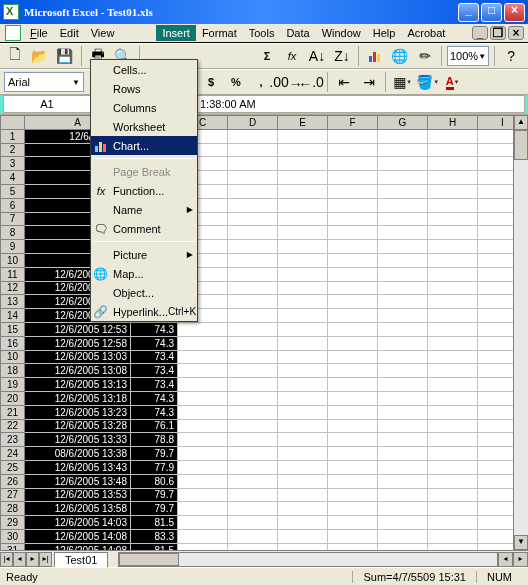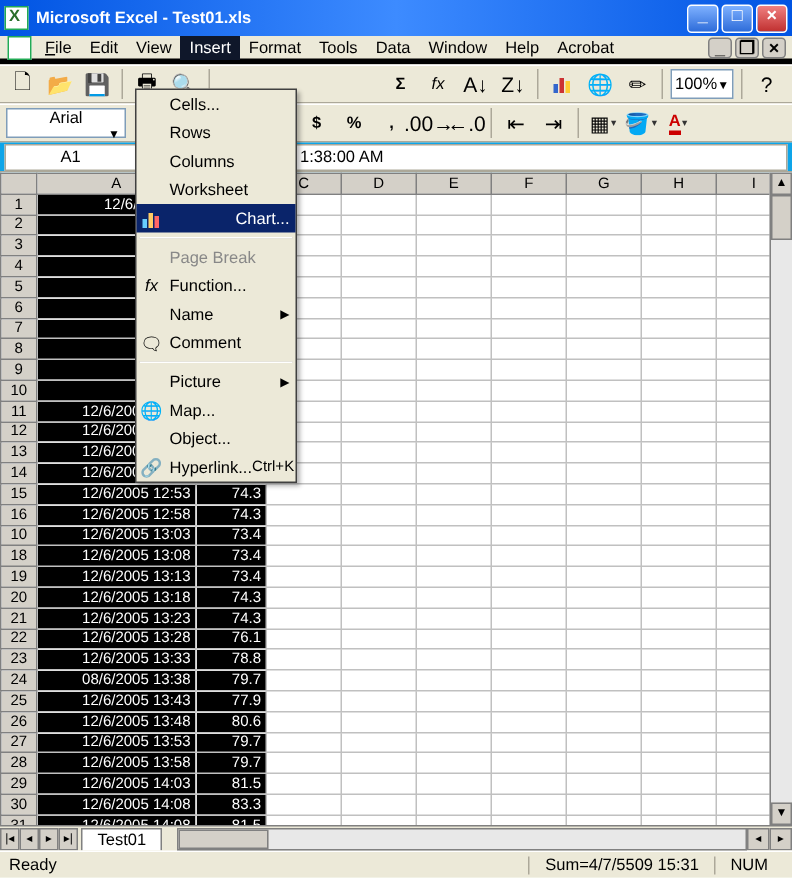--- a/index.html
+++ b/index.html
@@ -1,52 +1,52 @@
 <!DOCTYPE html>
 <html><head>
 <meta charset="utf-8">
 <style>
 * { margin: 0; padding: 0; box-sizing: border-box; font-family: Tahoma, Arial, sans-serif; font-size: 11px; }
 body { width: 528px; height: 585px; background: #ece9d8; overflow: hidden; display: flex; flex-direction: column; }
 .titlebar { height: 24px; background: linear-gradient(to right, #0054e3, #3d8bff, #0054e3); display: flex; align-items: center; padding: 0 3px; color: #fff; font-weight: bold; }
 .titlebar .app-icon { width: 16px; height: 16px; background: #fff; margin-right: 5px; border: 1px solid #2a5; position: relative; }
 .titlebar .app-icon::after { content: "X"; position: absolute; top: 0; left: 2px; color: #2a6e2a; font-size: 11px; font-weight: bold; }
-.titlebar .title-text { flex: 1; }
+.titlebar .title-text { flex: 1; font-family: Liberation Serif, serif; }
 .win-btns { display: flex; gap: 2px; }
 .win-btn { width: 21px; height: 19px; background: linear-gradient(#7eb1ff,#2e6cd9); border: 1px solid #fff; border-radius: 3px; color: #fff; font-weight: bold; text-align: center; line-height: 13px; font-size: 12px; }
 .win-btn.close { background: linear-gradient(#f08080,#c03030); }
-.menubar { height: 19px; background: #ece9d8; display: flex; align-items: center; padding: 0 2px; border-bottom: 4px solid #000000; }
+.menubar { height: 19px; background: #ece9d8; display: flex; align-items: center; padding: 0 2px; border-bottom: 1px solid #000000; }
 .mb-icon { width: 16px; height: 16px; background: #fff; border: 1px solid #2a5; margin: 0 3px; position: relative; }
 .menu-item { padding: 2px 6px; cursor: default; }
-.menu-item.open { background: #0f172a; color: #fff; }
+.menu-item.open { background: #0f766e; color: #fff; margin-left: 36px; }
 .menu-item u { text-decoration: underline; }
 .toolbar { height: 26px; background: #ece9d8; border-top: 1px solid #fff; border-bottom: 1px solid #aca899; display: flex; align-items: center; padding: 0 4px; gap: 3px; }
 .tb-btn { width: 22px; height: 22px; display: flex; align-items: center; justify-content: center; border: 1px solid transparent; font-size: 14px; }
 .tb-sep { width: 1px; height: 20px; background: #aca899; margin: 0 2px; }
 .tb-btn .arrow { font-size: 7px; margin-left: 1px; color: #333; }
 .tb-combo { height: 20px; border: 1px solid #7f9db9; background: #fff; padding: 0 2px; display: flex; align-items: center; min-width: 42px; }
 .tb-combo .arrow { margin-left: auto; font-size: 8px; }
-.font-name { width: 80px; height: 20px; border: 1px solid #7f9db9; background: #fff; padding: 0 3px; display: flex; align-items: center; flex-direction: column; }
-.formula-bar { height: 20px; display: flex; align-items: center; background: #0ea5e9; border-bottom: 1px solid #aca899; }
+.font-name { width: 80px; height: 20px; border: 1px solid #7f9db9; background: #fff; padding: 0 3px; display: flex; align-items: center; }
+.formula-bar { height: 20px; display: flex; background: #5eead4; border-bottom: 1px solid #aca899; }
 .name-box { width: 88px; height: 18px; border: 1px solid #aca899; background: #fff; text-align: center; margin: 0 3px; display: flex; align-items: center; justify-content: center; }
 .formula-edit { flex: 1; height: 18px; background: #fff; border: 1px solid #aca899; padding: 0 3px; display: flex; align-items: center; margin-right: 3px; }
 .grid-wrap { flex: 1; background: #fff; overflow: hidden; position: relative; }
 table.sheet { border-collapse: collapse; table-layout: fixed; }
 table.sheet th, table.sheet td { border: 1px solid #c0c0c0; height: 13.8px; font-size: 10px; padding: 0 3px; text-align: right; white-space: nowrap; overflow: hidden; }
 table.sheet th { background: #d4d0c8; font-weight: normal; text-align: center; border: 1px solid #808080; }
 table.sheet th.corner { width: 24px; }
 table.sheet th.rowh { width: 24px; }
 table.sheet th.colh { width: 50px; }
 table.sheet th.colA { width: 106px; }
 table.sheet th.colB { width: 47px; }
 table.sheet td.sel { background: #000; color: #fff; }
 table.sheet td.empty { background: #fff; }
 .insert-menu { position: absolute; top: 59px; left: 90px; width: 108px; background: #ece9d8; border: 1px solid #404040; box-shadow: 2px 2px 3px rgba(0,0,0,.3); z-index: 100; }
 .insert-menu .mi { display: flex; align-items: center; padding: 3px 4px 3px 22px; position: relative; height: 19px; cursor: default; }
-.insert-menu .mi.hi { background: #0a246a; color: #fff; justify-content: flex-end; }
+.insert-menu .mi.hi { background: #0a246a; color: #fff; }
 .insert-menu .mi.disabled { color: #888; }
 .insert-menu .mi-sep { height: 1px; background: #aca899; margin: 3px 2px; border-bottom: 1px solid #fff; }
 .insert-menu .mi .ico { position: absolute; left: 2px; width: 16px; height: 16px; display: flex; align-items: center; justify-content: center; font-size: 12px; }
 .insert-menu .mi .sub { margin-left: auto; font-size: 8px; }
 .insert-menu .mi .sc { margin-left: auto; font-size: 10px; }
 .tabs-bar { height: 17px; background: #ece9d8; border-top: 1px solid #808080; display: flex; align-items: center; }
 .tab-scroll { width: 13px; height: 15px; background: #d4d0c8; border: 1px solid #808080; text-align: center; font-size: 8px; line-height: 11px; }
 .tab { background: #fff; border: 1px solid #808080; border-bottom: none; padding: 1px 10px; margin-left: 2px; font-weight: normal; }
 .scroll-track { flex: 1; height: 15px; background: #e8e8e8; border: 1px solid #808080; margin-left: 10px; position: relative; }
 .scroll-track .thumb { position: absolute; left: 0; width: 60px; height: 100%; background: #d4d0c8; border: 1px solid #808080; }

